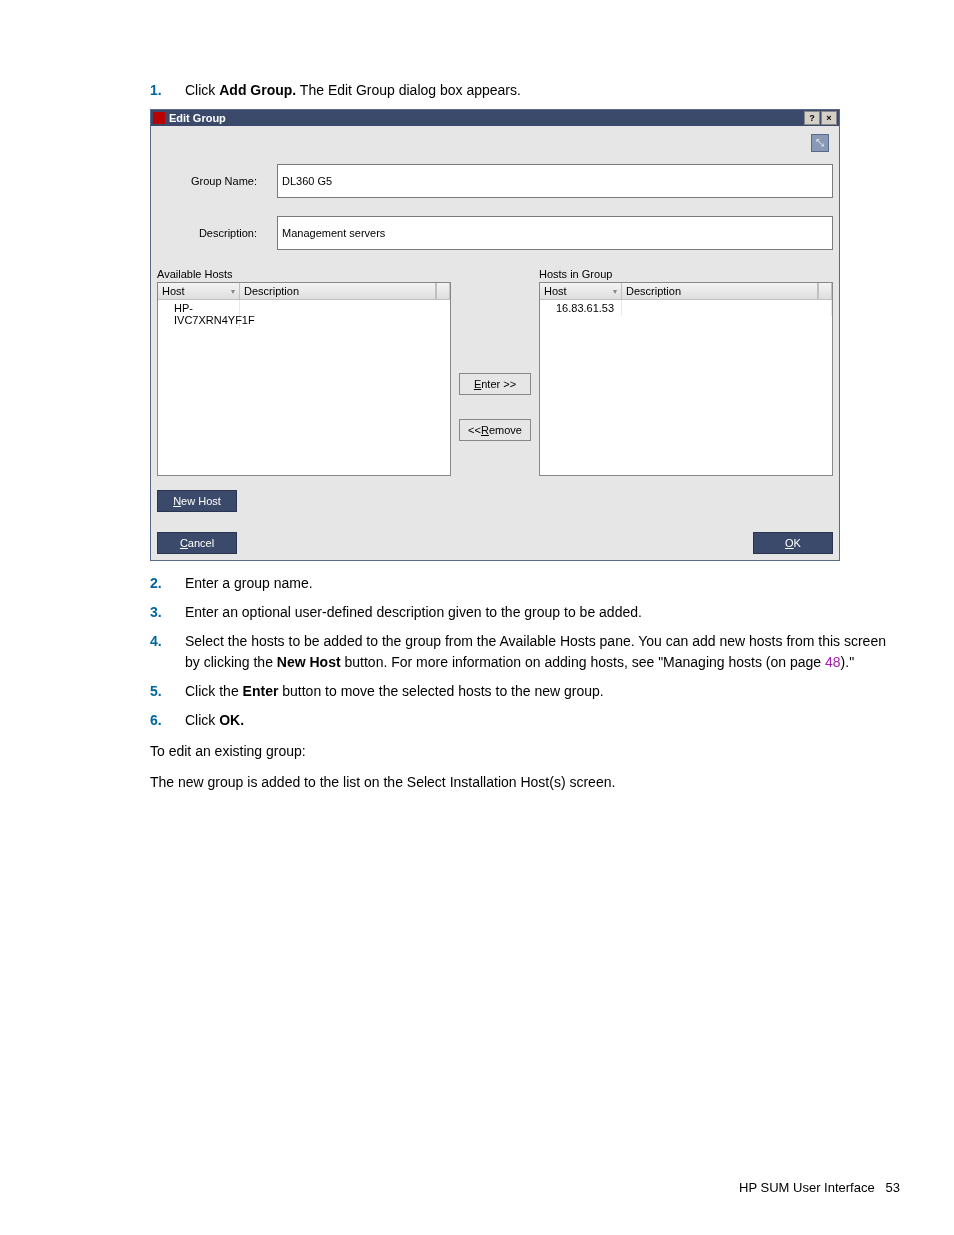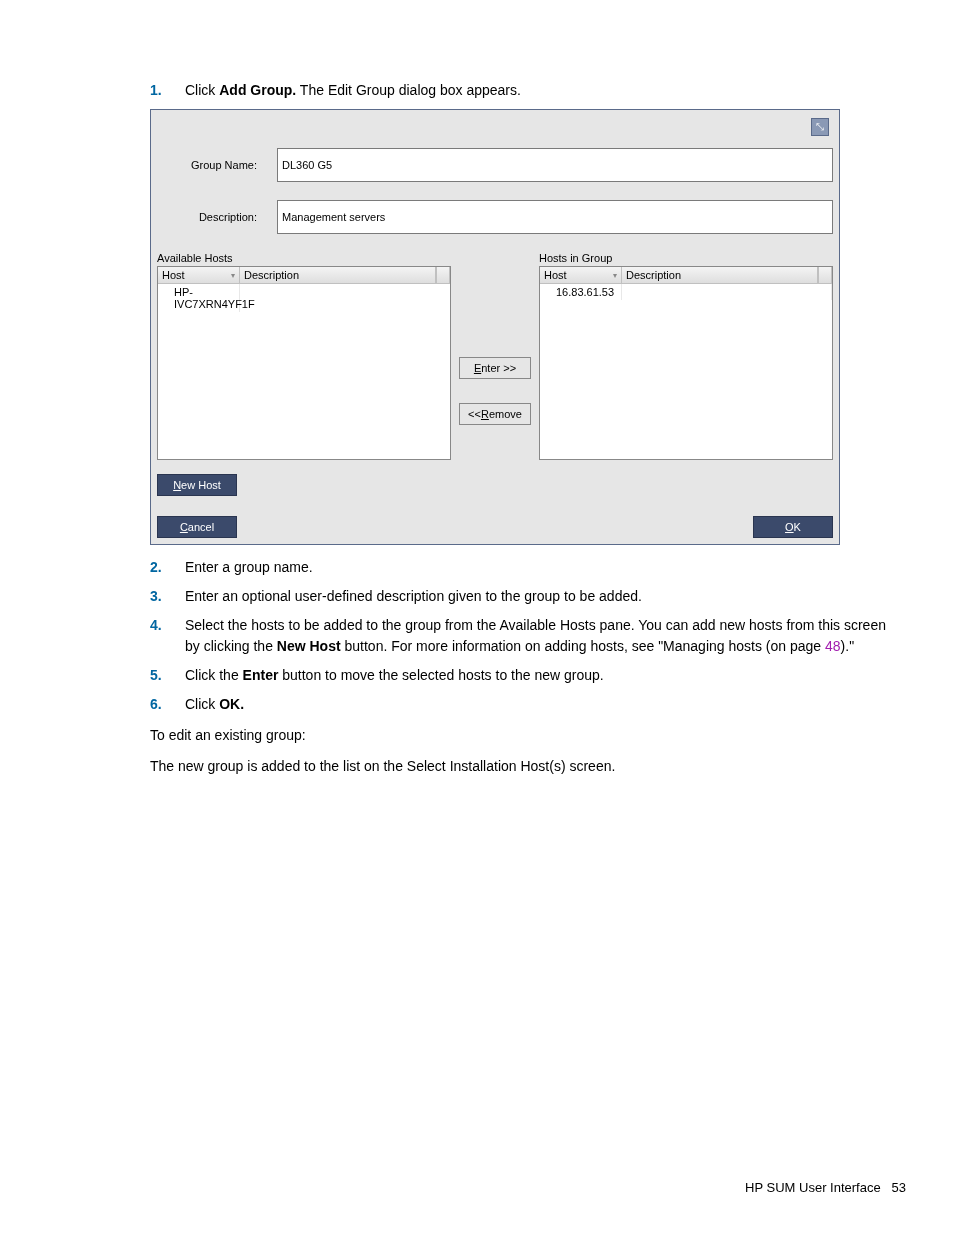--- a/index.html
+++ b/index.html
@@ -79,40 +79,50 @@
   }
   .bottom-row { margin-top:14px; }
   .blue-btn {
     width:80px; height:22px; background:#3b4a6b; color:#fff;
     border:1px solid #2a3550; display:flex; align-items:center; justify-content:center;
     font-size:11px;
   }
   .cancel-ok-row { display:flex; justify-content:space-between; margin-top:20px;}
   .para { font-size:14px; line-height:1.5; margin: 10px 0; }
   .footer {
-    position:absolute; bottom:40px; right:48px; font-size:13px;
+    position:absolute; bottom:40px; right:54px; font-size:13px;
   }
   .ul { text-decoration: underline; }
   .sort-glyph { font-size:8px; color:#888;}
 </style>
 </head>
 <body>
 
 <div class="page-content">
 
   <ol class="steps">
     <li>
       <span class="num">1.</span>
       <span class="txt">
         <span>Click </span><span class="bold">Add Group.</span><span> The Edit Group dialog box appears.</span>
       </span>
     </li>
   </ol>
 
   <div class="screenshot">
+    <div class="titlebar">
+      <div class="icon-sq"></div>
+      <div class="title-text">Edit Group</div>
+      <div class="win-btn">
+          <span>?</span>
+        </div>
+      <div class="win-btn">
+          <span>×</span>
+        </div>
+    </div>
     <div class="dialog-body">
       <div class="top-strip">
         <div class="sq-btn">
             <span>⤡</span>
           </div>
       </div>
       <div class="form-row">
         <div class="form-label">Group Name:</div>
         <div class="form-input">
             <span>DL360 G5</span>

